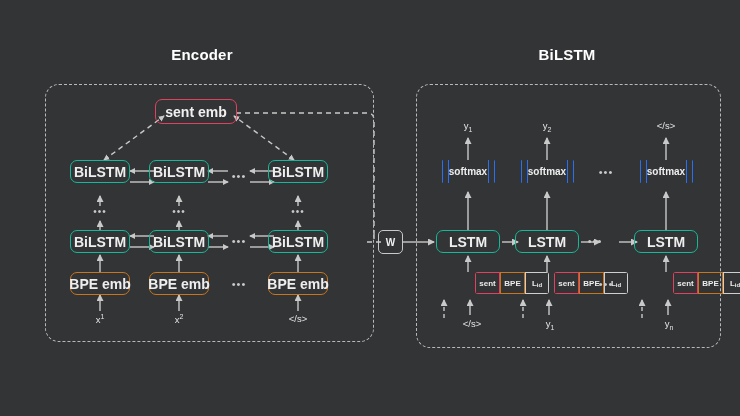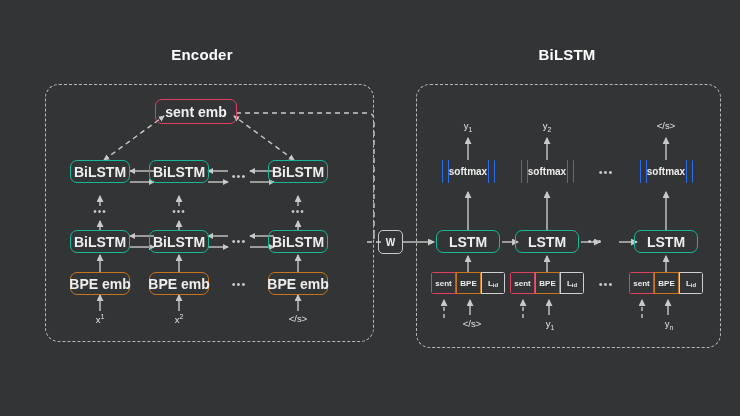--- a/index.html
+++ b/index.html
@@ -43,21 +43,21 @@
   }
   .softmax .lbl{
     position:absolute;left:0;top:0;width:100%;height:100%;
     display:flex;align-items:center;justify-content:center;
     font-size:10px;font-weight:bold;
   }
   .softmax .div{position:absolute;top:0;height:100%;width:0;border-left:1.4px solid #2a6ff0;}
 
   .concat{
     position:absolute;box-sizing:border-box;display:flex;height:22px;
-    border-radius:3px;overflow:hidden;
+    border-radius:3px;overflow:hidden;margin-left:44px;
   }
   .concat .cell{
     box-sizing:border-box;display:flex;align-items:center;justify-content:center;
     font-size:8px;font-weight:bold;color:#ececec;border:1.4px solid #888;
   }
   .concat .c-sent{border-color:#e0415f;}
   .concat .c-bpe{border-color:#c8761e;border-left-width:1.4px;}
   .concat .c-lid{border-color:#cfcfcf;}
   .concat .cell sub{font-size:6px;vertical-align:baseline;position:relative;top:2px;}
 

